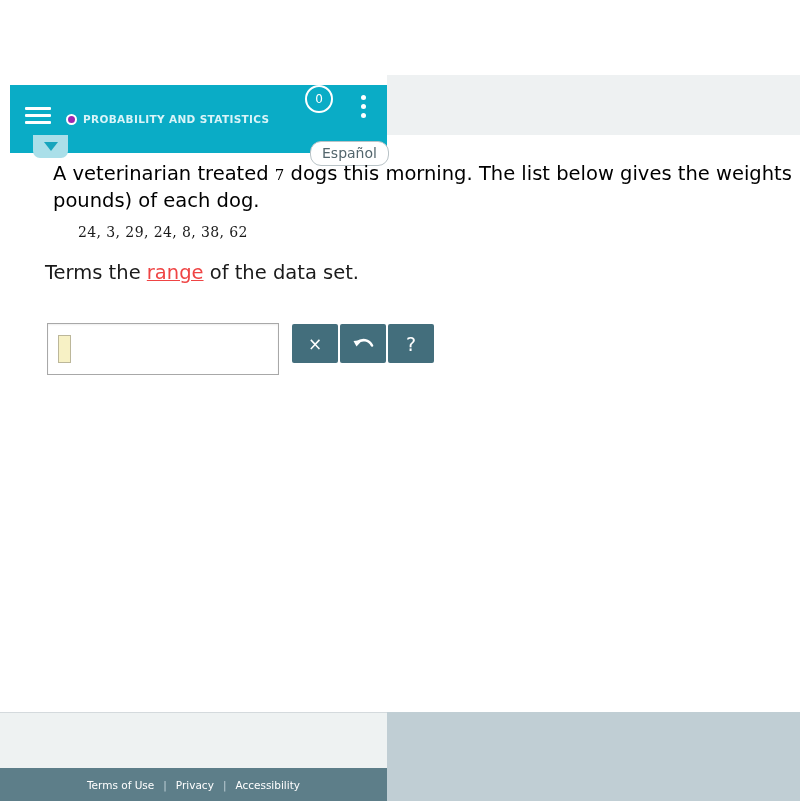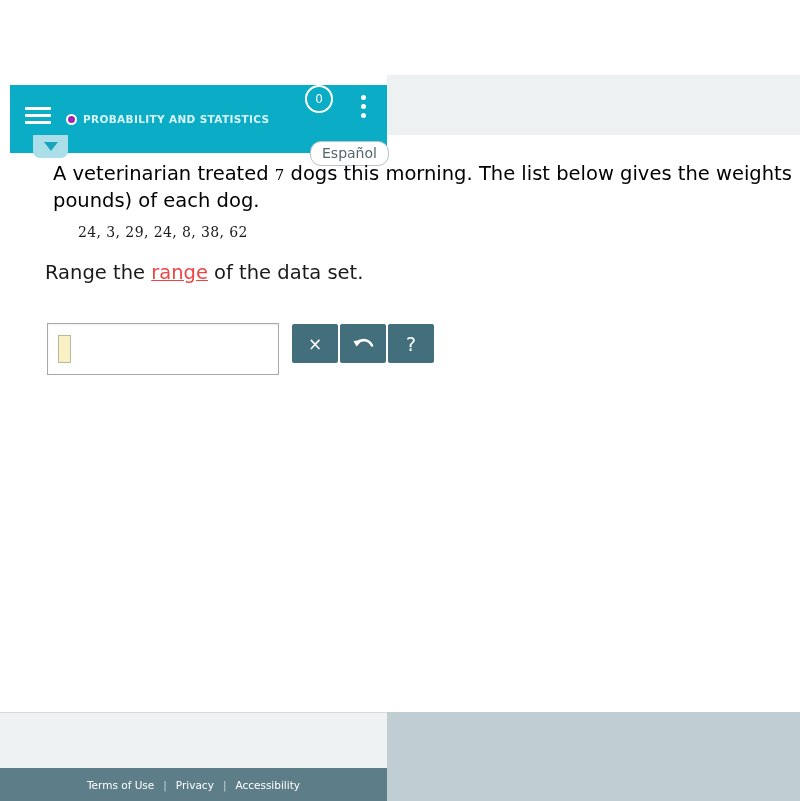--- a/index.html
+++ b/index.html
@@ -329,21 +329,21 @@
 <div id="collapse-tab">
   <div class="caret"></div>
 </div>
 
 <div id="language-toggle">Español</div>
 
 <div id="question-stem"><span>A veterinarian treated </span><span class="mathvar">7</span><span> dogs this morning. The list below gives the weights pounds) of each dog.</span></div>
 
 <div id="data-list">24, 3, 29, 24, 8, 38, 62</div>
 
-<div id="question-prompt"><span>Range the </span><span id="range-link">range</span><span> of the data set.</span></div>
+<div id="question-prompt"><span>Terms the </span><span id="range-link">range</span><span> of the data set.</span></div>
 
 <div id="answer-input">
   <div id="answer-cursor"></div>
 </div>
 
 <div id="answer-tools">
   <div class="tool-button clear">
     <span>×</span>
   </div>
   <div class="tool-button undo">

